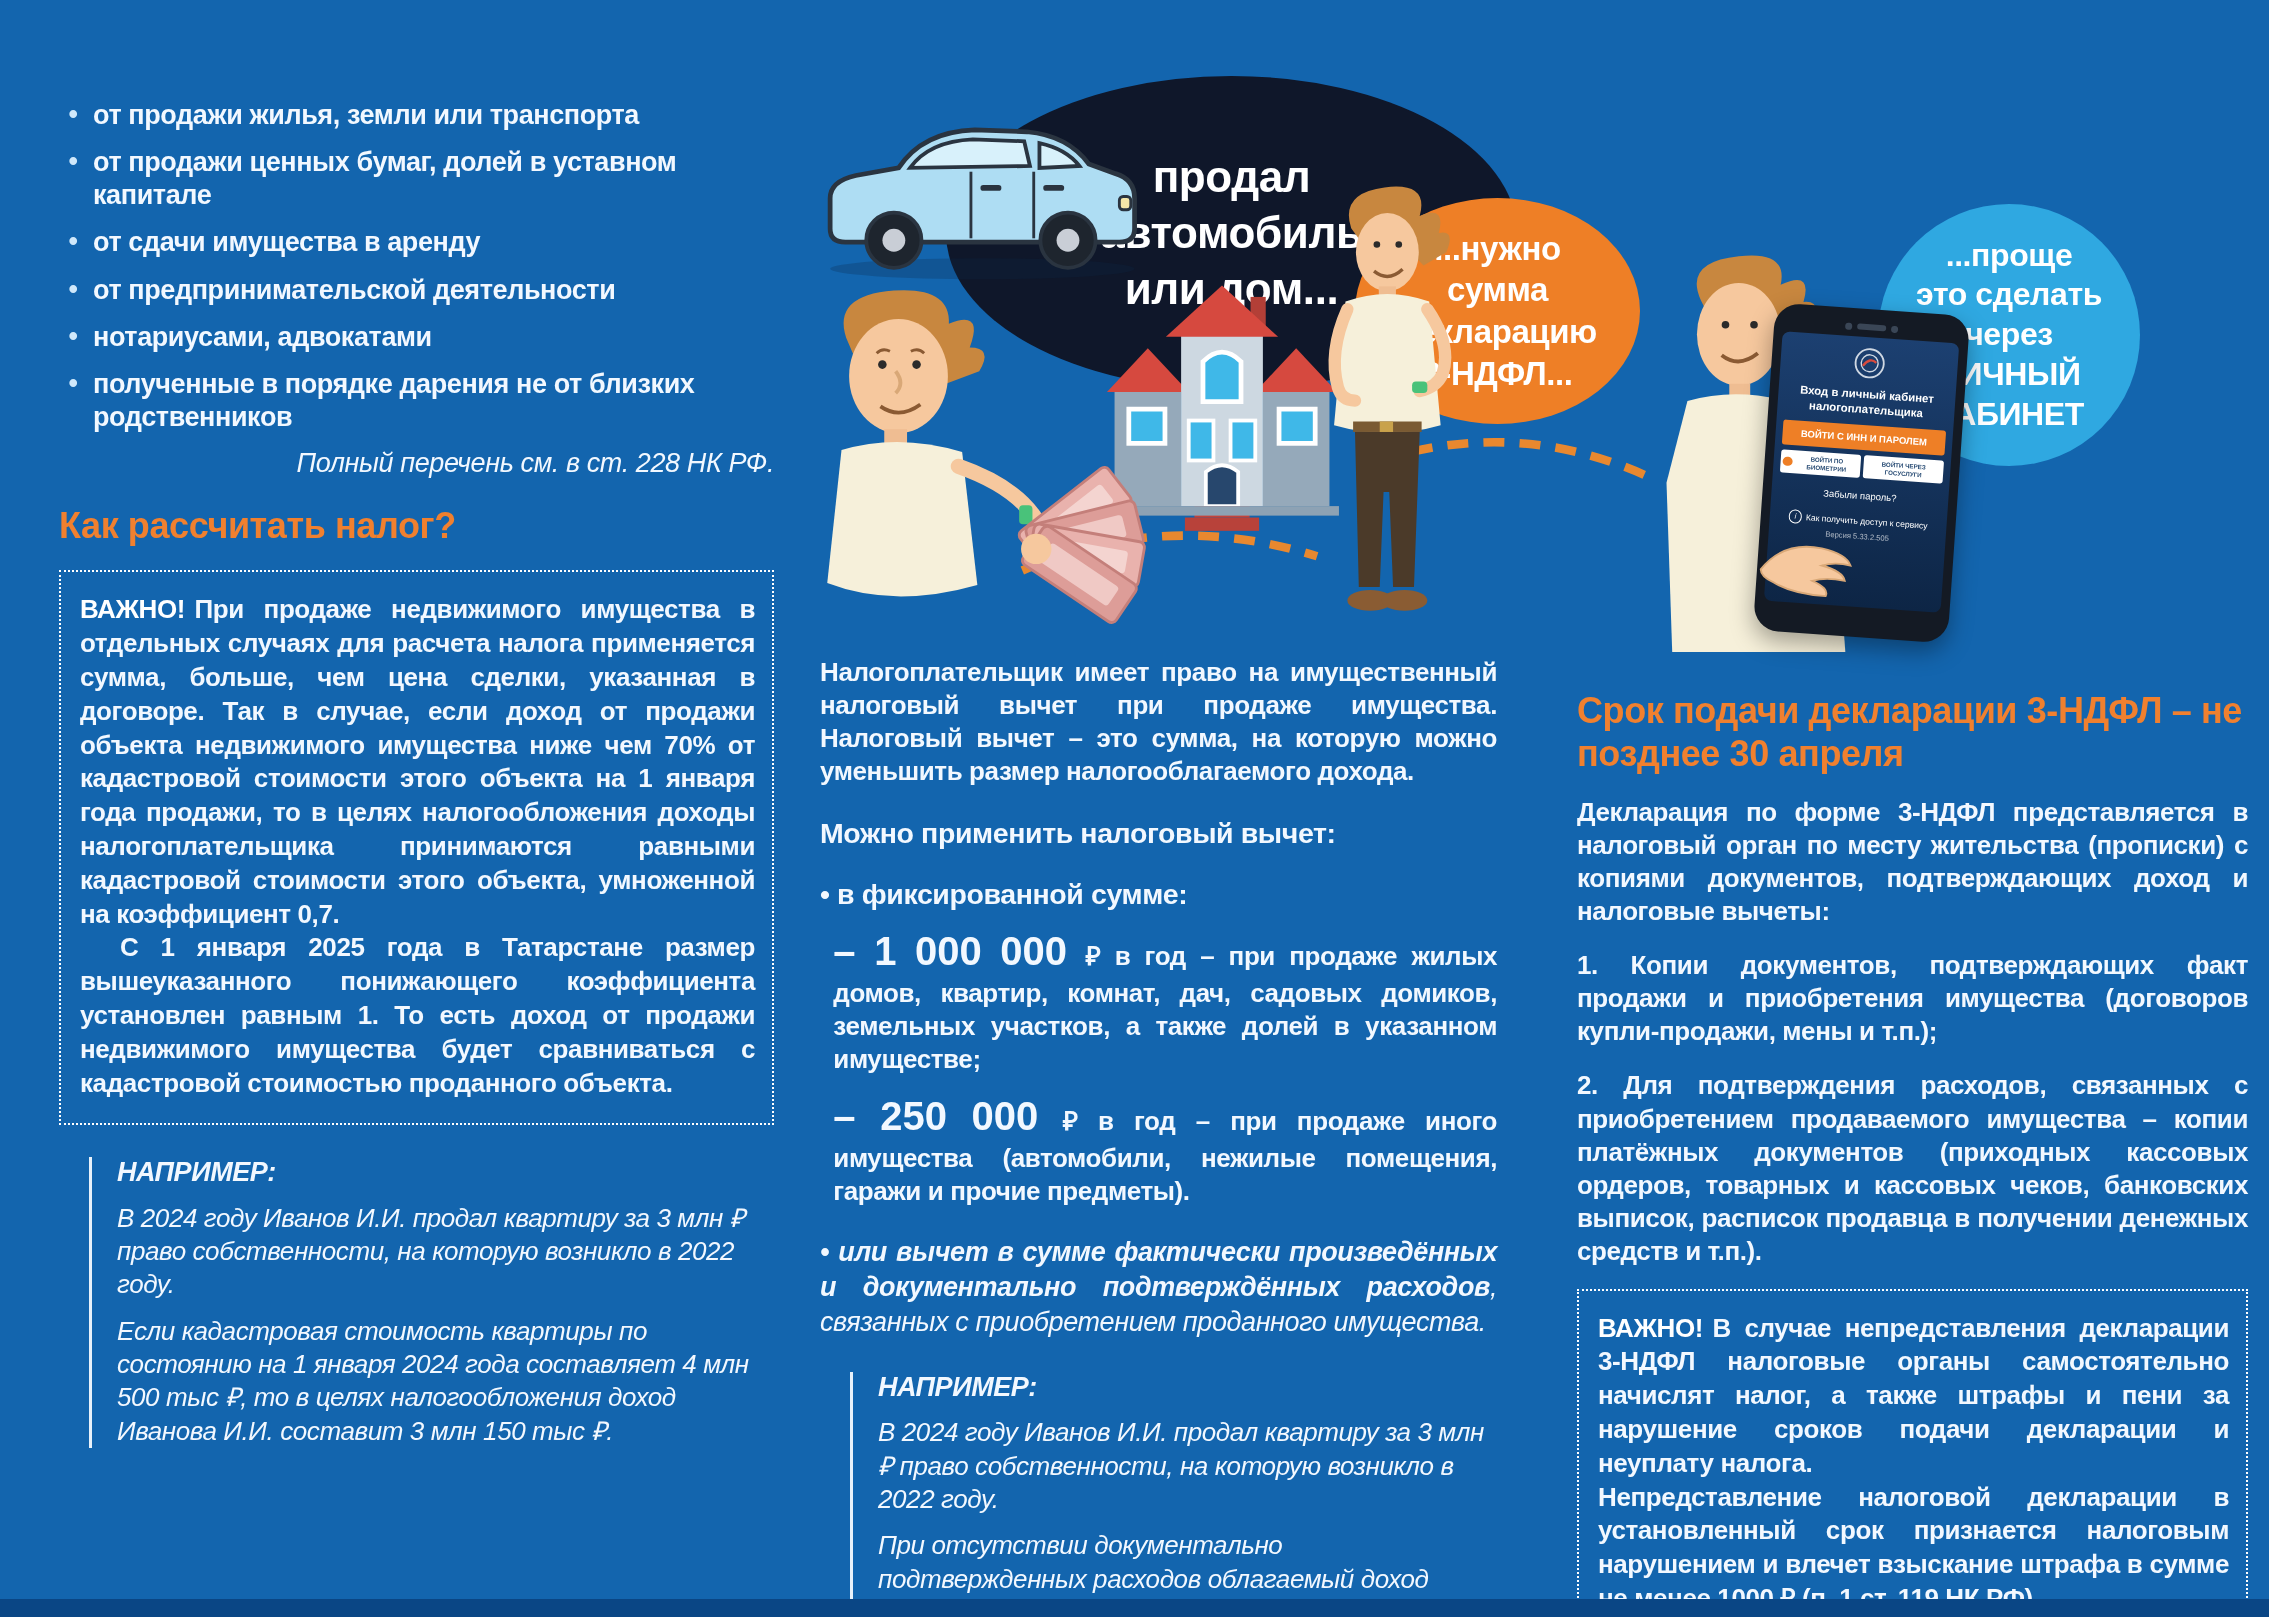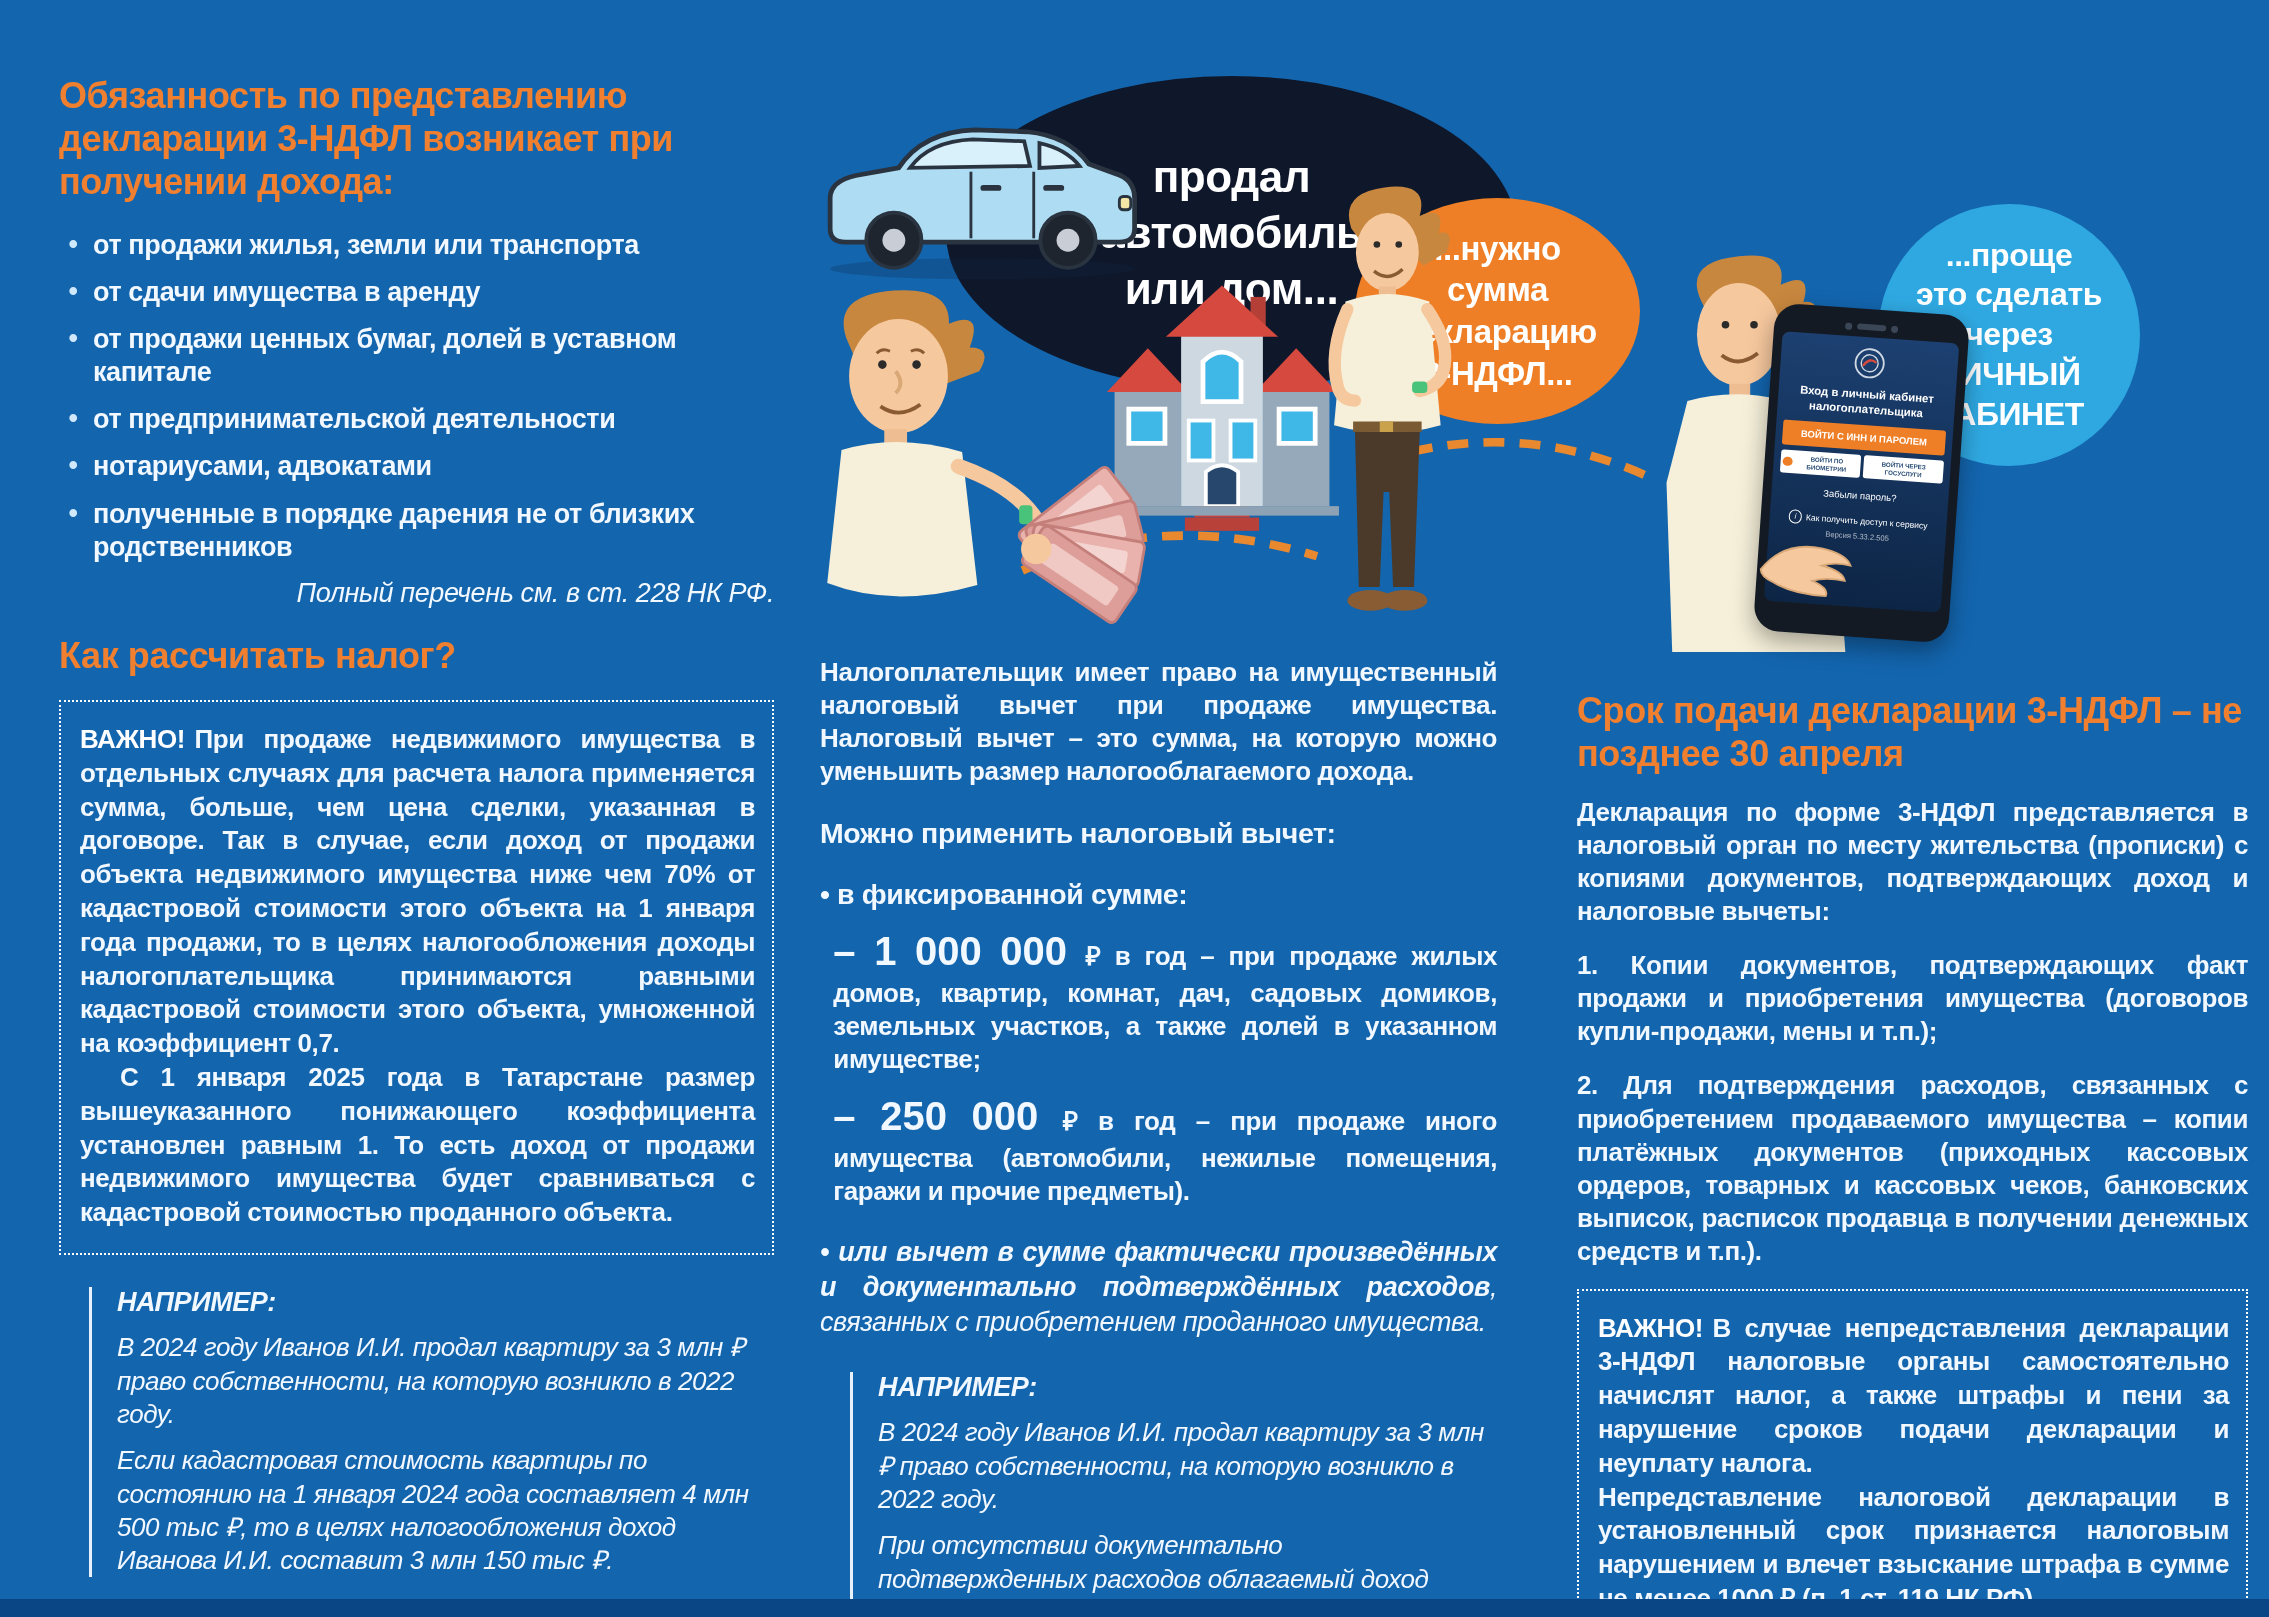--- a/index.html
+++ b/index.html
@@ -244,25 +244,24 @@
         <div class="scr-ver">Версия 5.33.2.505</div>
       </div>
     </div>
 
     <svg class="piece hand-pos svgpiece" width="105" height="67" viewBox="0 0 110 70">
       <path d="M6,38 Q30,8 70,16 Q96,22 100,34 Q84,30 70,34 Q92,40 94,50 Q74,46 60,50 Q78,58 74,66 Q40,64 20,52 Q6,46 6,38 Z" fill="#F6C89E" stroke="#D9A877" stroke-width="2"></path>
     </svg>
   </div>
 
   <div id="left" class="col">
-    <h1 class="h-orange">Обязанность по представлению декларации 3-НДФЛ возникает при получении дохода:</h1>
     <ul class="bullets">
       <li>от продажи жилья, земли или транспорта</li>
+      <li>от продажи ценных бумаг, долей в уставном капитале</li>
       <li>от сдачи имущества в аренду</li>
-      <li>от продажи ценных бумаг, долей в уставном капитале</li>
       <li>от предпринимательской деятельности</li>
       <li>нотариусами, адвокатами</li>
       <li>полученные в порядке дарения не от близких родственников</li>
     </ul>
     <p class="note">Полный перечень см. в ст. 228 НК РФ.</p>
     <h2 class="h-orange calc-h">Как рассчитать налог?</h2>
 
     <div class="impbox">
       <p><span class="lbl">ВАЖНО!</span><span>При продаже недвижимого имущества в отдельных случаях для расчета налога применяется сумма, больше, чем цена сделки, указанная в договоре. Так в случае, если доход от продажи объекта недвижимого имущества ниже чем 70% от кадастровой стоимости этого объекта на 1 января года продажи, то в целях налогообложения доходы налогоплательщика принимаются равными кадастровой стоимости этого объекта, умноженной на коэффициент 0,7.</span></p>
       <p class="cont">С 1 января 2025 года в Татарстане размер вышеуказанного понижающего коэффициента установлен равным 1. То есть доход от продажи недвижимого имущества будет сравниваться с кадастровой стоимостью проданного объекта.</p>

